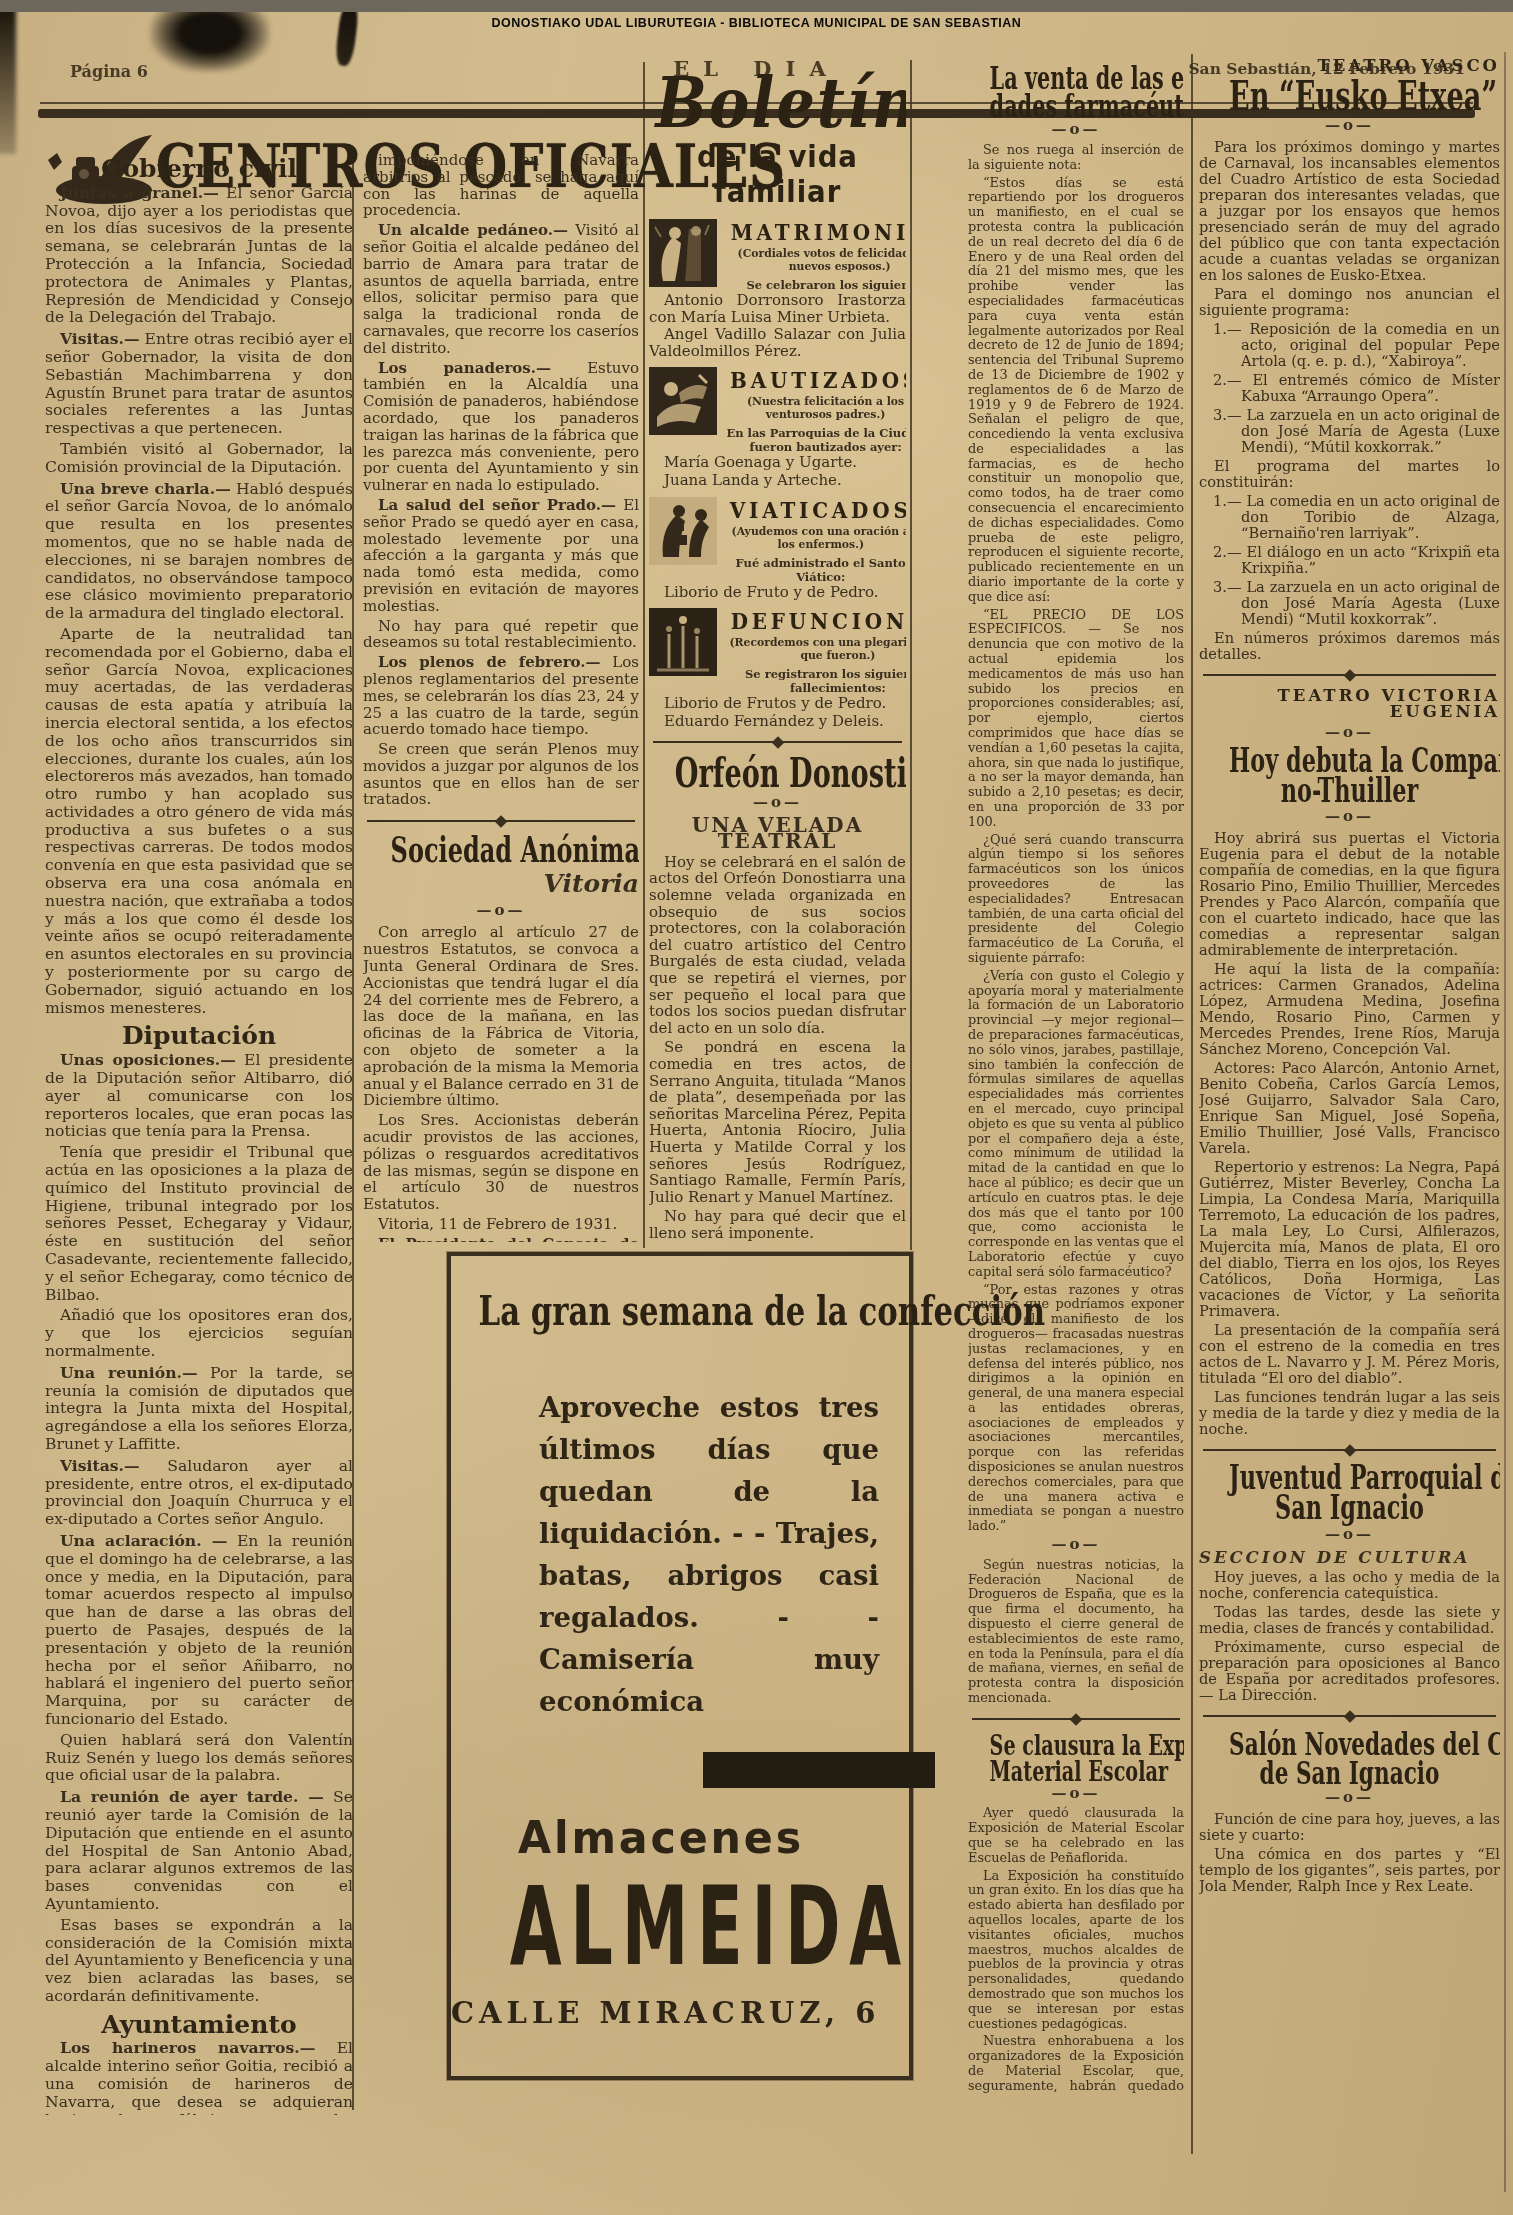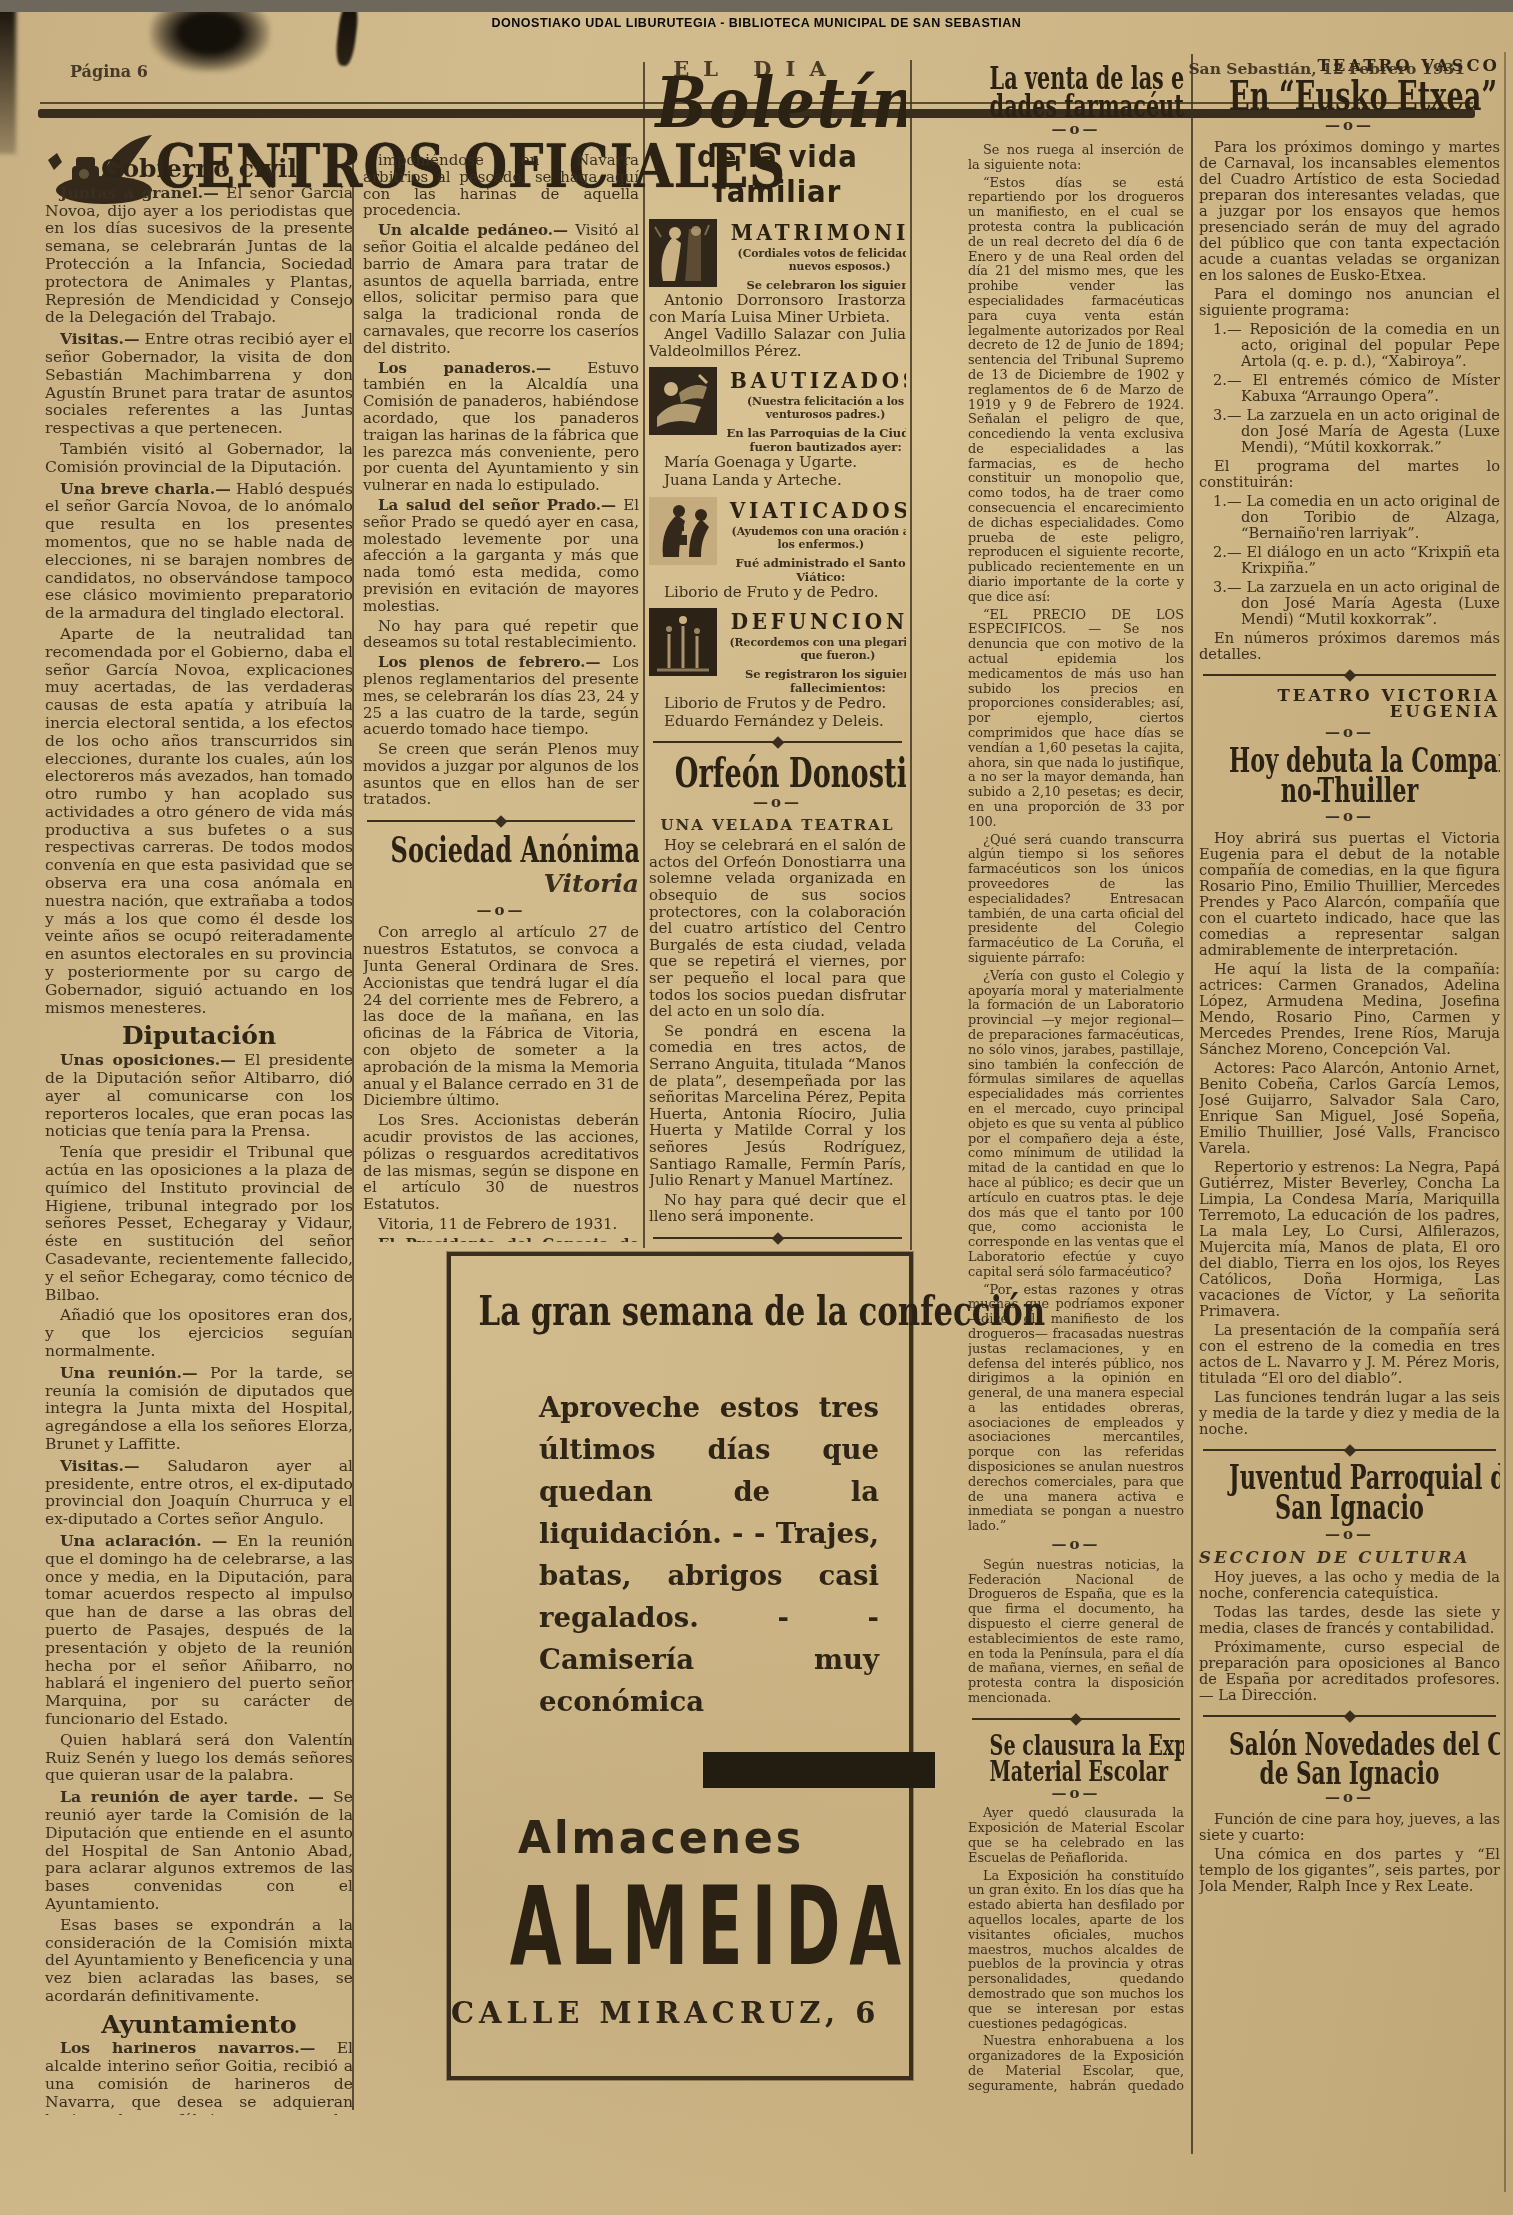--- a/index.html
+++ b/index.html
@@ -50,21 +50,21 @@
     transform:scale(.95,1.08);transform-origin:50% 0;margin:0 0 2px;letter-spacing:2px;}
   #boletin-sub{font:700 30px "DejaVu Sans",sans-serif;text-align:center;color:#2b2214;
     letter-spacing:1px;transform:scale(.92,1);margin-bottom:10px;}
   .bsec{margin:6px 0 8px;}
   .bsec-head{display:flex;gap:8px;align-items:flex-start;}
   .bsec-right{flex:1;text-align:center;}
   .btitle{font:700 21px "DejaVu Serif",serif;letter-spacing:4px;color:#2b2214;transform:scale(.95,1.1);}
   .btag{font:700 10.8px "DejaVu Serif",serif;margin-top:3px;}
   .bintro{font:700 11.5px "DejaVu Serif",serif;margin-top:5px;}
   .entries .para{margin-bottom:1px;}
-  #velada-sub{text-align:center;font-weight:700;letter-spacing:2px;font-size:15px;margin:4px 0;}
+  #velada-sub{text-align:center;font-weight:700;letter-spacing:2px;font-size:20px;margin:4px 0;}
   
   #ad-box{position:absolute;left:447px;top:1240px;width:458px;height:820px;
     border:4px solid #3a2f1f;box-shadow:0 0 0 1px rgba(58,47,31,.4);}
   #ad-title{position:absolute;left:0;top:36px;width:100%;font-size:35px;transform:scale(.88,1.18);}
   #ad-body{position:absolute;left:88px;top:130px;width:340px;font:700 27.5px "DejaVu Serif",serif;
     line-height:42px;text-align:justify;color:#2e2516;}
   #ad-bar{position:absolute;left:252px;top:496px;width:232px;height:36px;background:#231c11;}
   #almacenes{position:absolute;left:10px;top:555px;width:400px;text-align:center;
     font:700 45px "DejaVu Sans",sans-serif;letter-spacing:3px;color:#2e2516;transform:scale(.95,1);}
   #almeida{position:absolute;left:-40px;top:608px;width:520px;text-align:center;
@@ -121,21 +121,21 @@
         <p class="para"><span>Aparte de la neutralidad tan recomendada por el Gobierno, daba el señor García Novoa, explicaciones muy acertadas, de las verdaderas causas de esta apatía y atribuía la inercia electoral sentida, a los efectos de los ocho años transcurridos sin elecciones, durante los cuales, aún los electoreros más avezados, han tomado otro rumbo y han acoplado sus actividades a otro género de vida más productiva a sus bufetes o a sus respectivas carreras. De todos modos convenía en que esta pasividad que se observa era una cosa anómala en nuestra nación, que extrañaba a todos y más a los que como él desde los veinte años se ocupó reiteradamente en asuntos electorales en su provincia y posteriormente por su cargo de Gobernador, siguió actuando en los mismos menesteres.</span></p>
       </div>
     <div class="sechead">Diputación</div>
     <div>
         <p class="para"><strong>Unas oposiciones.—</strong><span> El presidente de la Diputación señor Altibarro, dió ayer al comunicarse con los reporteros locales, que eran pocas las noticias que tenía para la Prensa.</span></p>
         <p class="para"><span>Tenía que presidir el Tribunal que actúa en las oposiciones a la plaza de químico del Instituto provincial de Higiene, tribunal integrado por los señores Pesset, Echegaray y Vidaur, éste en sustitución del señor Casadevante, recientemente fallecido, y el señor Echegaray, como técnico de Bilbao.</span></p>
         <p class="para"><span>Añadió que los opositores eran dos, y que los ejercicios seguían normalmente.</span></p>
         <p class="para"><strong>Una reunión.—</strong><span> Por la tarde, se reunía la comisión de diputados que integra la Junta mixta del Hospital, agregándose a ella los señores Elorza, Brunet y Laffitte.</span></p>
         <p class="para"><strong>Visitas.—</strong><span> Saludaron ayer al presidente, entre otros, el ex-diputado provincial don Joaquín Churruca y el ex-diputado a Cortes señor Angulo.</span></p>
         <p class="para"><strong>Una aclaración. —</strong><span> En la reunión que el domingo ha de celebrarse, a las once y media, en la Diputación, para tomar acuerdos respecto al impulso que han de darse a las obras del puerto de Pasajes, después de la presentación y objeto de la reunión hecha por el señor Añibarro, no hablará el ingeniero del puerto señor Marquina, por su carácter de funcionario del Estado.</span></p>
-        <p class="para"><span>Quien hablará será don Valentín Ruiz Senén y luego los demás señores que quieran usar de la palabra.</span></p>
+        <p class="para"><span>Quien hablará será don Valentín Ruiz Senén y luego los demás señores que oficial usar de la palabra.</span></p>
         <p class="para"><strong>La reunión de ayer tarde. —</strong><span> Se reunió ayer tarde la Comisión de la Diputación que entiende en el asunto del Hospital de San Antonio Abad, para aclarar algunos extremos de las bases convenidas con el Ayuntamiento.</span></p>
         <p class="para"><span>Esas bases se expondrán a la consideración de la Comisión mixta del Ayuntamiento y Beneficencia y una vez bien aclaradas las bases, se acordarán definitivamente.</span></p>
       </div>
     <div class="sechead">Ayuntamiento</div>
     <div>
         <p class="para"><strong>Los harineros navarros.—</strong><span> El alcalde interino señor Goitia, recibió a una comisión de harineros de Navarra, que desea se adquieran harinas de sus fábricas, como se ha venido haciendo hasta aquí, pues por el procedimiento que ahora se emplea, resultan perjudicados.</span></p>
       </div>
   </div>
 
   <div class="col" id="col2">

